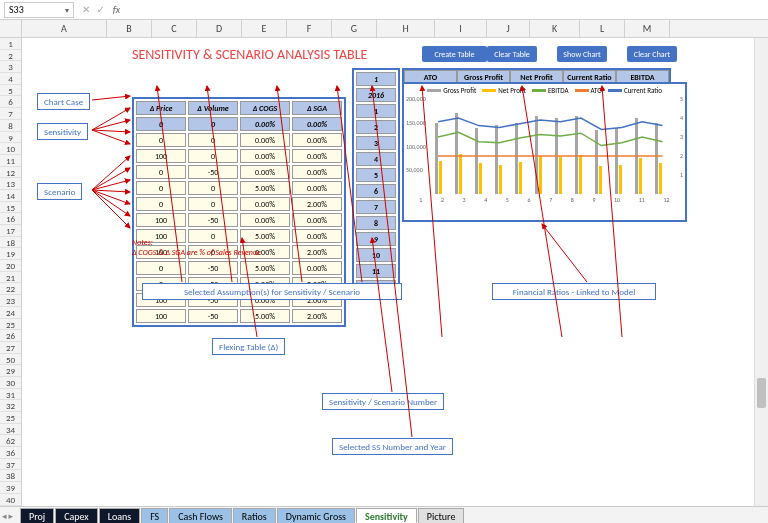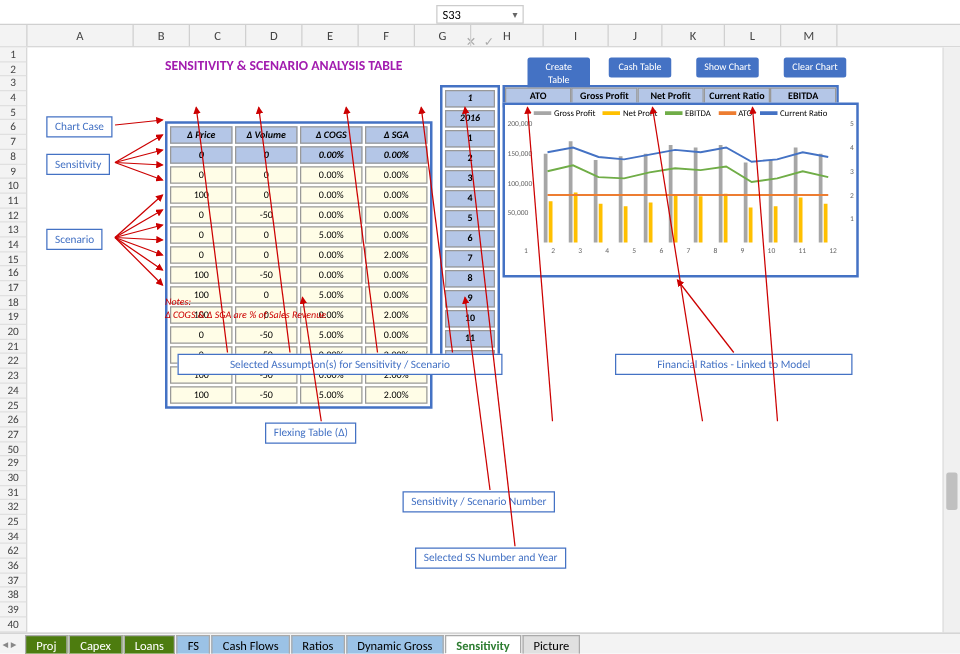--- a/index.html
+++ b/index.html
@@ -1,19 +1,19 @@
 <!DOCTYPE html>
 <html><head>
 <meta charset="utf-8">
 <style>
 * { box-sizing: border-box; margin: 0; padding: 0; font-family: Calibri, Arial, sans-serif; }
 body { background: #fff; width: 768px; height: 523px; overflow: hidden; position: relative; font-size: 10px; }
 
 
-.formula-bar { display: flex; align-items: center; height: 20px; border-bottom: 1px solid #d0d0d0; background: #fff; padding: 4px 4px; gap: 8px; flex-direction: column; }
+.formula-bar { display: flex; align-items: center; height: 20px; border-bottom: 1px solid #d0d0d0; background: #fff; padding: 4px 4px; gap: 8px; }
 .name-box { width: 70px; height: 16px; border: 1px solid #ccc; font-size: 10px; padding: 0 4px; display: flex; align-items: center; justify-content: space-between; }
 .name-box .dd { color: #666; font-size: 8px; }
 .fb-btns { display: flex; gap: 6px; color: #aaa; font-size: 10px; }
 .fx { font-style: italic; color: #666; font-size: 10px; }
 .fb-input { flex: 1; height: 16px; border: none; }
 
 
 .col-headers { display: flex; height: 18px; background: #f3f3f3; border-bottom: 1px solid #d0d0d0; }
 .corner { width: 22px; border-right: 1px solid #d0d0d0; background: #f3f3f3; }
 .col-h { border-right: 1px solid #d0d0d0; text-align: center; font-size: 10px; color: #444; line-height: 18px; }
@@ -22,21 +22,21 @@
 .grid { position: relative; height: 468px; display: flex; }
 .row-headers { width: 22px; background: #f3f3f3; border-right: 1px solid #d0d0d0; }
 .row-h { height: 11.7px; border-bottom: 1px solid #e0e0e0; text-align: center; font-size: 9px; color: #444; line-height: 11.7px; }
 .sheet { position: relative; flex: 1; background: #fff; }
 
 
 .content { position: absolute; left: 0; top: 0; right: 0; bottom: 0; }
 
 .label-box { position: absolute; border: 1px solid #4472C4; background: #fff; color: #4472C4; font-size: 9px; padding: 2px 6px; text-align: center; white-space: nowrap; }
 
-.title { position: absolute; color: #a21caf; font-weight: bold; font-size: 11px; }
+.title { position: absolute; color: #ef4444; font-weight: normal; font-size: 14px; }
 
 .btn-blue { position: absolute; background: #4472C4; color: #fff; font-size: 8px; padding: 3px 6px; border-radius: 2px; text-align: center; cursor: pointer; }
 
 .tbl { position: absolute; border: 2px solid #4472C4; font-size: 8px; }
 .tbl th, .tbl td { border: 1px solid #999; padding: 1px 2px; text-align: center; height: 10px; line-height: 10px; }
 .tbl th { background: #b4c6e7; font-weight: bold; font-style: italic; font-size: 8px; }
 .tbl .hdr2 { background: #b4c6e7; font-weight: bold; font-style: italic; }
 .tbl .yel { background: #FFFDE7; }
 .tbl .num { background: #b4c6e7; font-weight: bold; }
 
@@ -55,21 +55,21 @@
 .bar-group { display: flex; gap: 1px; align-items: flex-end; }
 .bar { width: 3px; }
 
 .notes { position: absolute; color: #c00; font-size: 8px; font-style: italic; }
 
 svg.arrows { position: absolute; top: 0; left: 0; pointer-events: none; }
 
 
 .tabs { position: absolute; bottom: 0; left: 0; right: 0; height: 17px; background: #f3f3f3; border-top: 1px solid #ccc; display: flex; align-items: center; padding-left: 20px; font-size: 10px; }
 .tab { padding: 1px 8px; border: 1px solid #aaa; border-bottom: none; margin-right: 1px; cursor: pointer; height: 15px; line-height: 13px; }
-.tab.green { background: #4d7c0f; color: #fff; }
+.tab.green { background: #0f172a; color: #fff; }
 .tab.blue { background: #9BC2E6; }
 .tab.active { background: #fff; color: #2e7d32; font-weight: bold; border-bottom: 1px solid #fff; }
 .tab.plain { background: #e0e0e0; }
 .tab-nav { position: absolute; left: 2px; color: #888; font-size: 9px; }
 .scroll-v { position: absolute; right: 0; top: 38px; bottom: 17px; width: 14px; background: #f0f0f0; border-left: 1px solid #ddd; }
 .scroll-thumb { position: absolute; left: 2px; right: 2px; background: #c0c0c0; border-radius: 2px; }
 </style>
 </head>
 <body>
 
@@ -146,22 +146,22 @@
       <div class="row-h">37</div>
       <div class="row-h">38</div>
       <div class="row-h">39</div>
       <div class="row-h">40</div>
     </div>
   <div class="sheet" id="sheet">
     <div class="content">
 
       <div class="title" style="left:110px; top:8px;">SENSITIVITY &amp; SCENARIO ANALYSIS TABLE</div>
 
-      <div class="btn-blue" style="left:400px; top:8px; width:50px;">Create Table</div>
-      <div class="btn-blue" style="left:465px; top:8px; width:50px;">Cash Table</div>
+      <div class="btn-blue" style="left:400px; top:8px; width:65px;">Create Table</div>
+      <div class="btn-blue" style="left:465px; top:8px; width:50px;">Clear Table</div>
       <div class="btn-blue" style="left:535px; top:8px; width:50px;">Show Chart</div>
       <div class="btn-blue" style="left:605px; top:8px; width:50px;">Clear Chart</div>
 
       <div class="label-box" style="left:15px; top:55px;">Chart Case</div>
       <div class="label-box" style="left:15px; top:85px;">Sensitivity</div>
       <div class="label-box" style="left:15px; top:145px;">Scenario</div>
 
       <table class="tbl" id="deltaTbl" style="left:110px; top:30px;margin-top:29px;">
           <tbody>
             <tr>
@@ -408,21 +408,21 @@
               <polyline points="28,57 48.41666666666667,57 68.83333333333334,57 89.25,57 109.66666666666667,57 130.08333333333334,57 150.5,57 170.91666666666669,57 191.33333333333334,57 211.75,57 232.16666666666669,57 252.58333333333334,57 " stroke="#ED7D31" fill="none" stroke-width="1.5"></polyline>
               <polyline points="28,22.799999999999997 48.41666666666667,19 68.83333333333334,26.60000000000001 89.25,28.5 109.66666666666667,24.700000000000003 130.08333333333334,20.89999999999999 150.5,22.799999999999997 170.91666666666669,19 191.33333333333334,30.400000000000006 211.75,28.5 232.16666666666669,22.799999999999997 252.58333333333334,26.60000000000001 " stroke="#4472C4" fill="none" stroke-width="1.5"></polyline>
             </svg>
           </div>
       </div>
 
       <div class="notes" style="left:110px; top:199px;">Notes:</div>
       <div class="notes" style="left:110px; top:209px;">Δ COGS &amp; Δ SGA are % of Sales Revenue</div>
 
       <div class="label-box" style="left:120px; top:245px; width:260px;">Selected Assumption(s) for Sensitivity / Scenario</div>
-      <div class="label-box" style="left:470px; top:245px; width:190px;">Financial Ratios - Linked to Model</div>
+      <div class="label-box" style="left:470px; top:245px; width:164px;">Financial Ratios - Linked to Model</div>
       <div class="label-box" style="left:190px; top:300px;">Flexing Table (Δ)</div>
       <div class="label-box" style="left:310px; top:400px;">Selected SS Number and Year</div>
       <div class="label-box" style="left:300px; top:355px;">Sensitivity / Scenario Number</div>
 
       <svg class="arrows" width="746" height="468">
         <defs>
             <marker id="ah" markerWidth="6" markerHeight="6" refX="5" refY="3" orient="auto">
               <path d="M0,0 L6,3 L0,6 Z" fill="#c00"></path>
             </marker>
           </defs>

